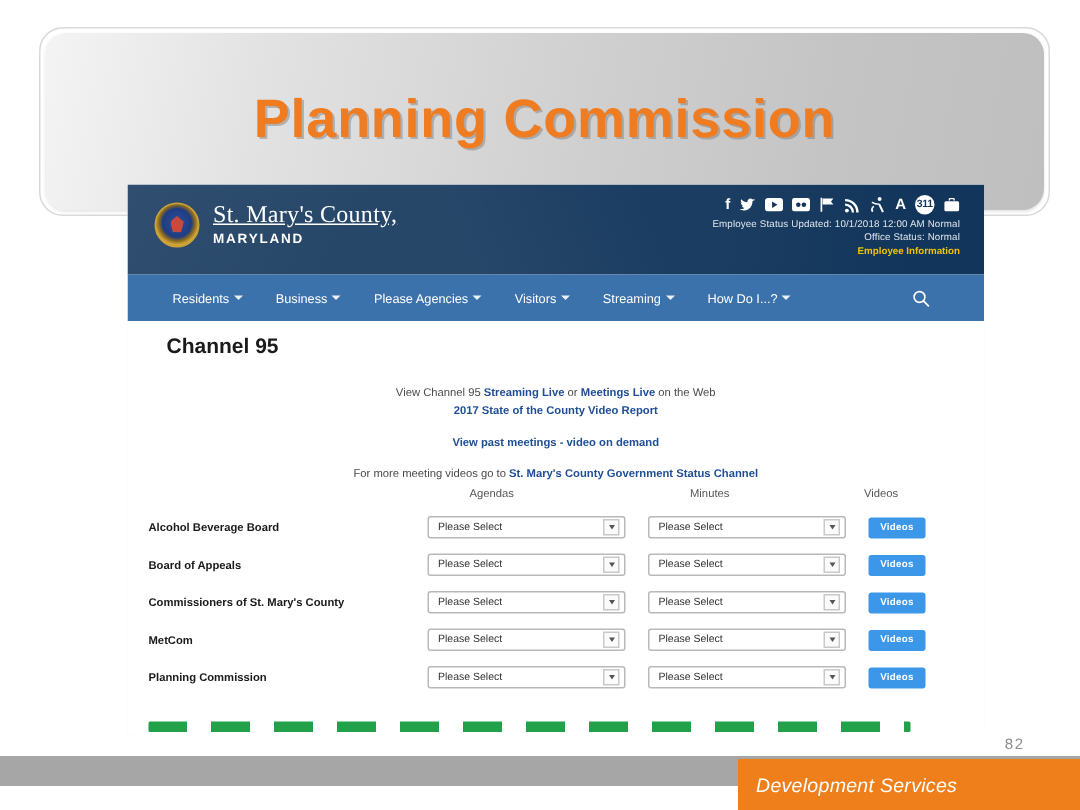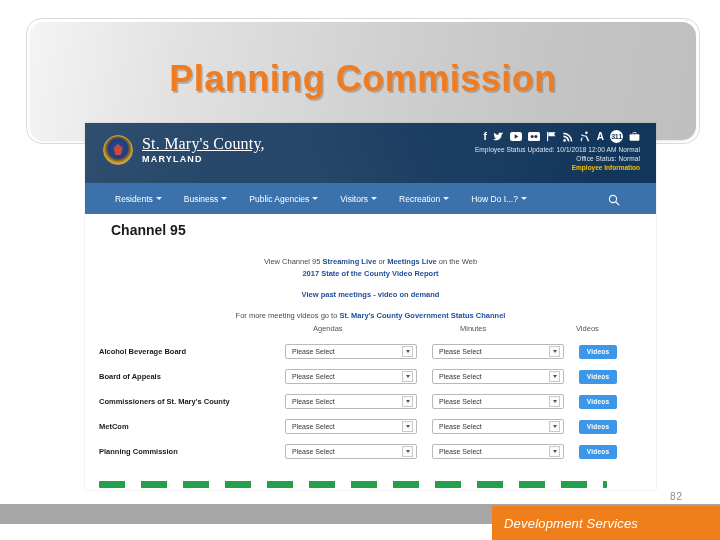--- a/index.html
+++ b/index.html
@@ -335,29 +335,29 @@
     <div id="site-nav">
       <span class="nav-item">
         <span>Residents</span>
         <i class="nav-caret"></i>
       </span>
       <span class="nav-item">
         <span>Business</span>
         <i class="nav-caret"></i>
       </span>
       <span class="nav-item">
-        <span>Public Agencies</span>
+        <span>Please Agencies</span>
         <i class="nav-caret"></i>
       </span>
       <span class="nav-item">
         <span>Visitors</span>
         <i class="nav-caret"></i>
       </span>
       <span class="nav-item">
-        <span>Recreation</span>
+        <span>Streaming</span>
         <i class="nav-caret"></i>
       </span>
       <span class="nav-item">
         <span>How Do I...?</span>
         <i class="nav-caret"></i>
       </span>
       <span id="nav-search-icon">
         <svg width="12" height="12" viewBox="0 0 12 12">
             <circle cx="5" cy="5" r="3.6" stroke="#fff" stroke-width="1.1" fill="none"></circle>
             <path d="M7.8 7.8l3.1 3.1" stroke="#fff" stroke-width="1.2" stroke-linecap="round"></path>

